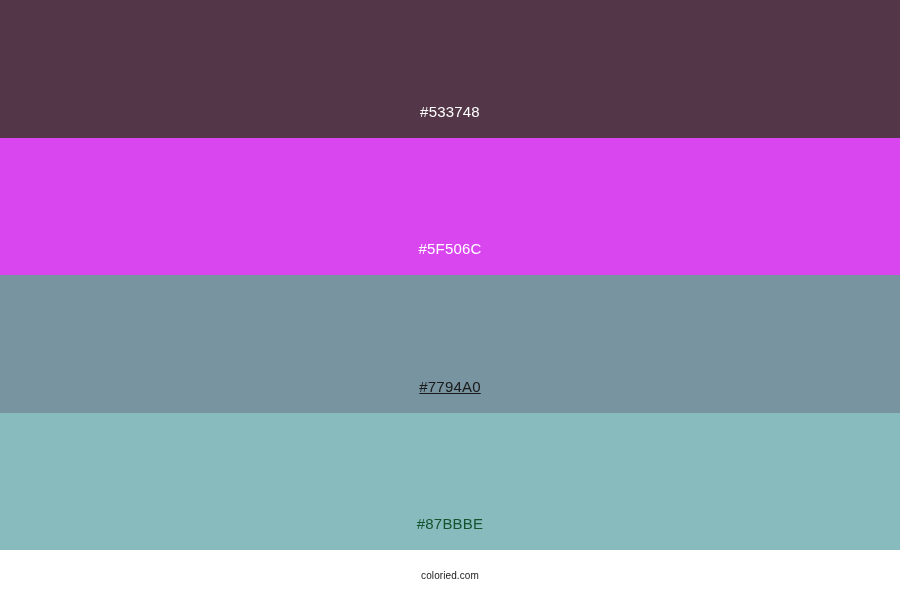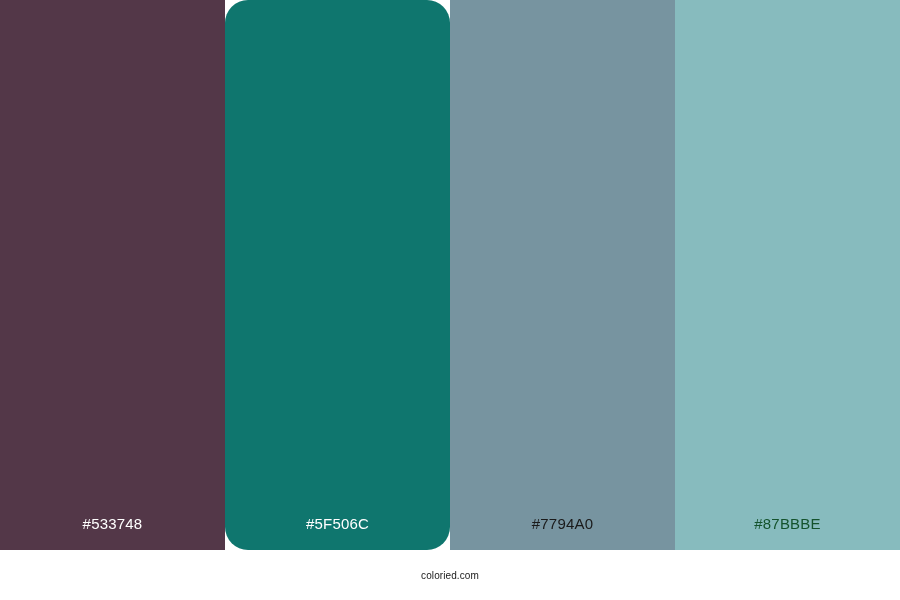--- a/index.html
+++ b/index.html
@@ -15,20 +15,21 @@
   }
   #palette-page {
     width: 900px;
     height: 600px;
     display: flex;
     flex-direction: column;
     background: #ffffff;
   }
   #swatch-strip {
     display: flex;
+    flex-direction: column;
     width: 900px;
     height: 550px;
   }
   .swatch {
     flex: 1 1 0;
     height: 550px;
     position: relative;
     display: flex;
     align-items: flex-end;
     justify-content: center;
@@ -62,27 +63,27 @@
 <body style="background: rgb(255, 255, 255);">
 
 <div id="palette-page">
 
   <div id="swatch-strip">
 
     <div class="swatch" style="background-color: rgb(83, 55, 72);">
       <span class="swatch-label" style="color: rgb(255, 255, 255);">#533748</span>
     </div>
 
-    <div class="swatch" style="background-color: #0f766e; border-radius: 23px;">
+    <div class="swatch" style="background-color: #d946ef;">
       <span class="swatch-label" style="color: rgb(255, 255, 255);">#5F506C</span>
     </div>
 
 
     <div class="swatch" style="background-color: rgb(119, 148, 160);">
-      <span class="swatch-label" style="color: rgb(26, 26, 26);">#7794A0</span>
+      <span class="swatch-label" style="color: rgb(26, 26, 26); text-decoration: underline;">#7794A0</span>
     </div>
 
     <div class="swatch" style="background-color: rgb(135, 187, 190);">
       <span class="swatch-label" style="color: #14532d;">#87BBBE</span>
     </div>
 
   </div>
 
   <div id="footer-bar" style="background: rgb(255, 255, 255);">
     <span id="footer-brand" style="color: rgb(26, 26, 26);">coloried.com</span>

